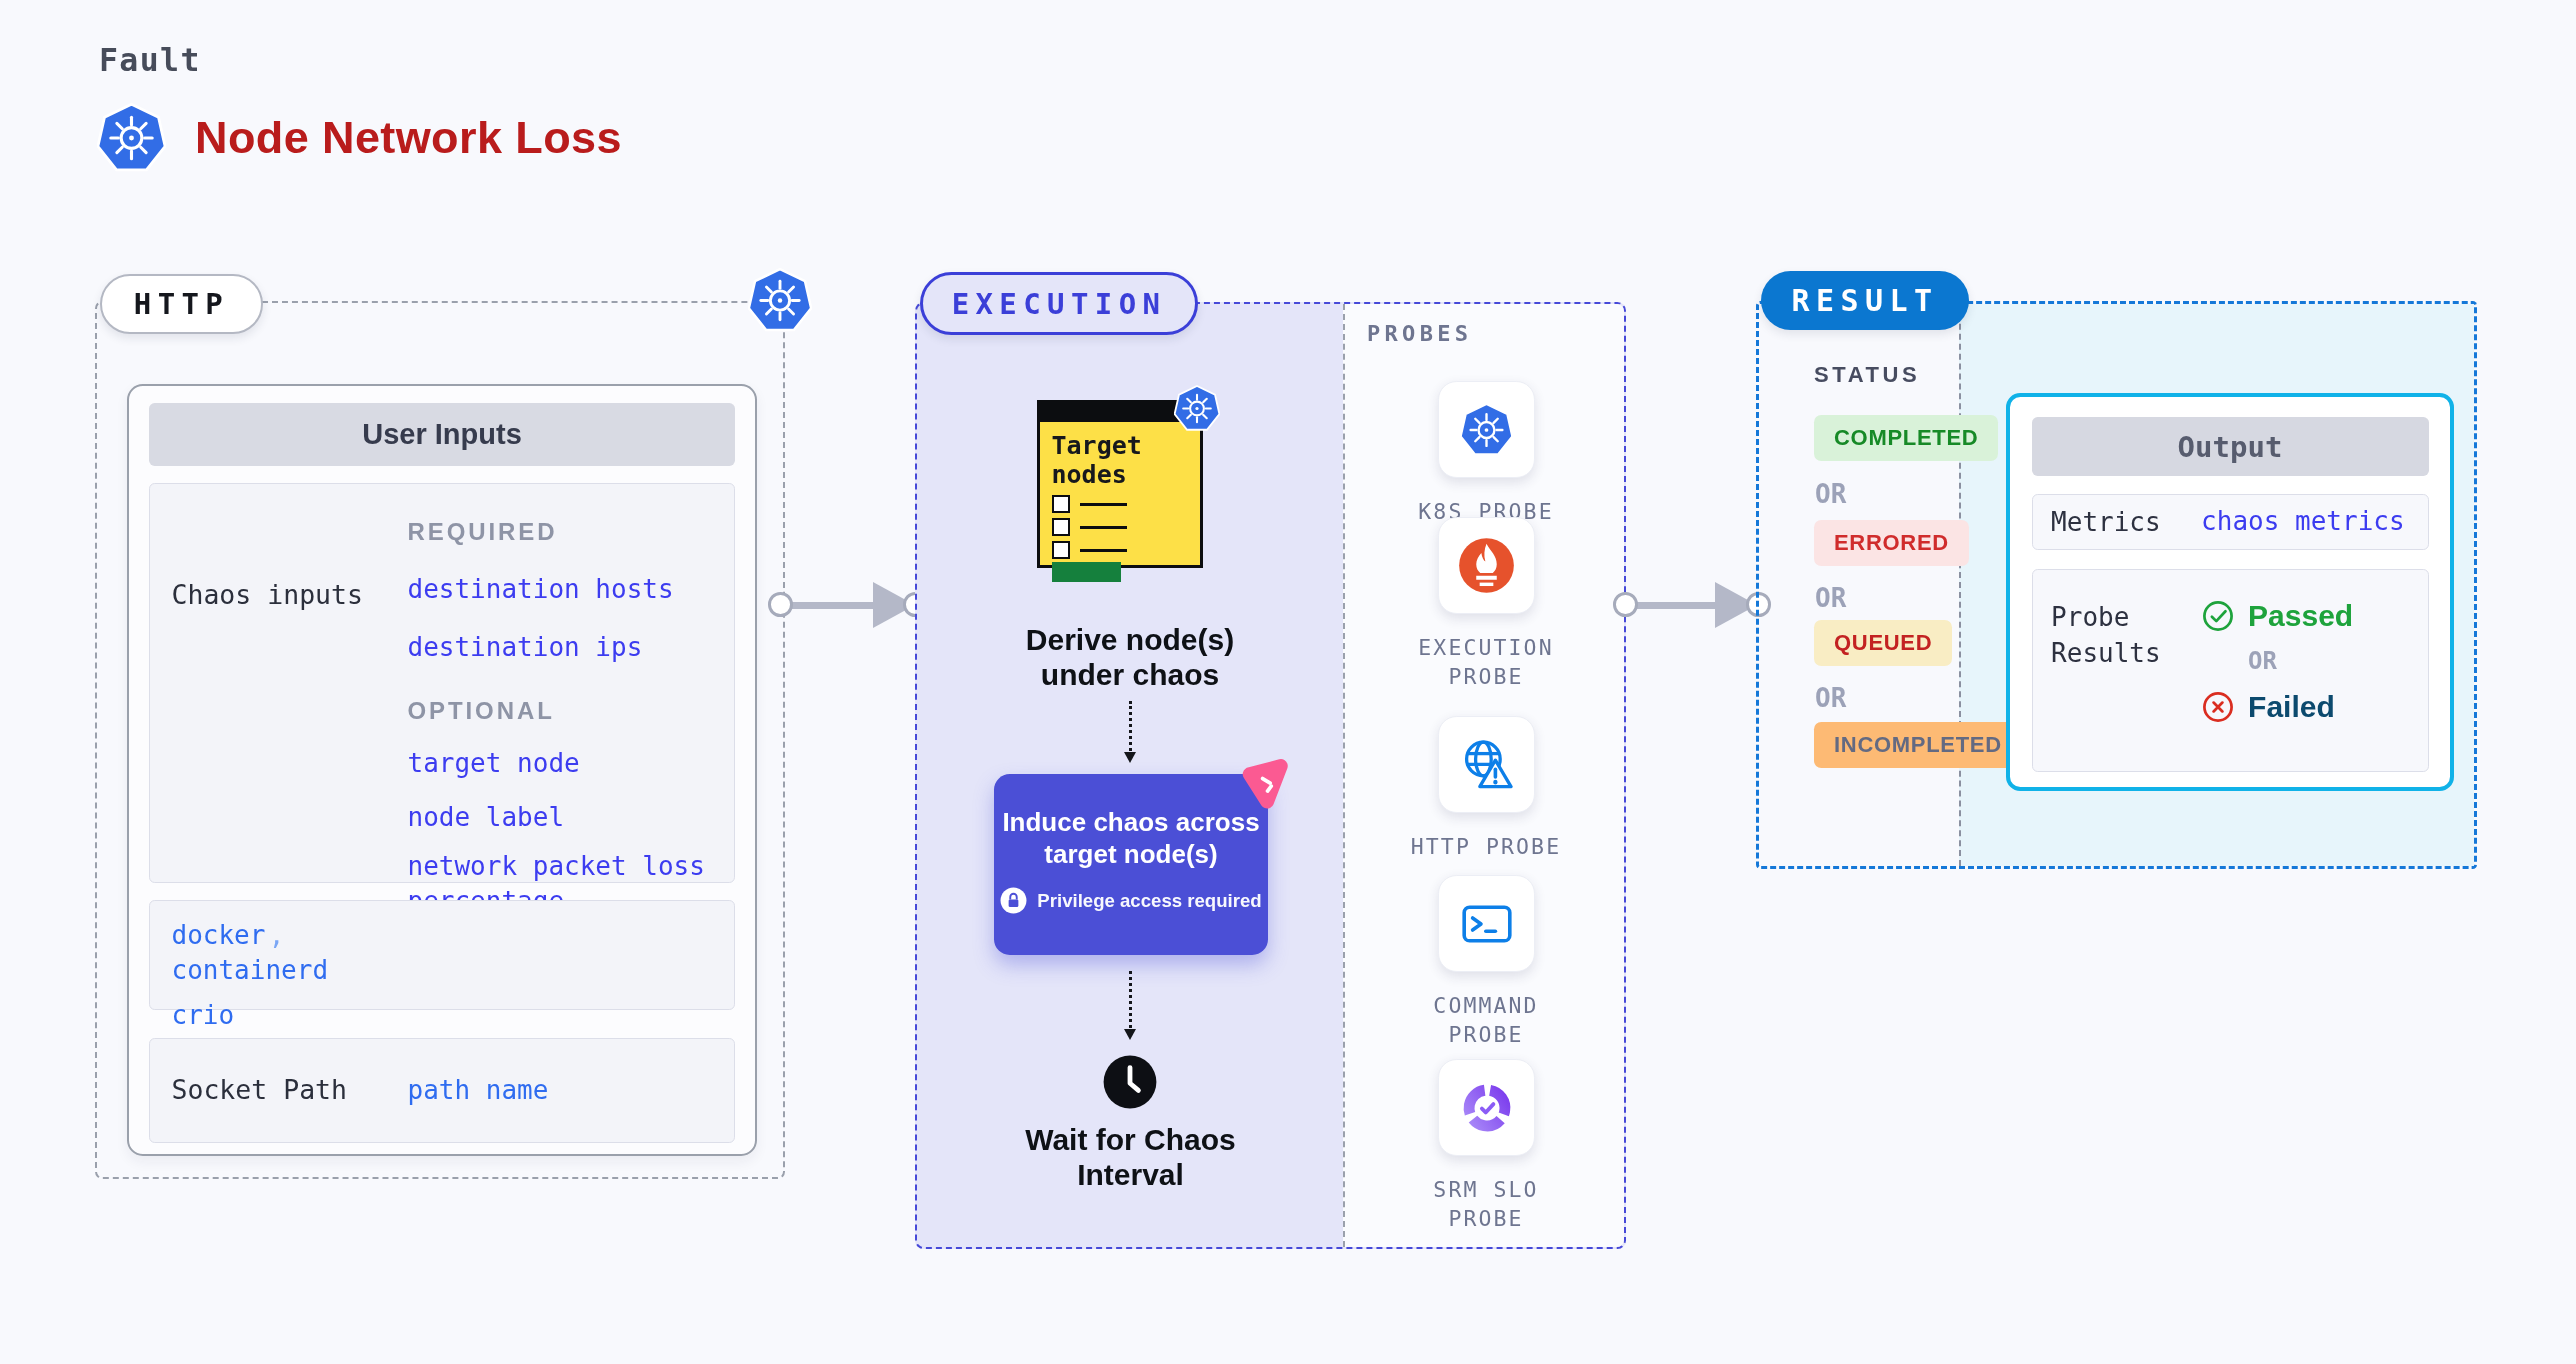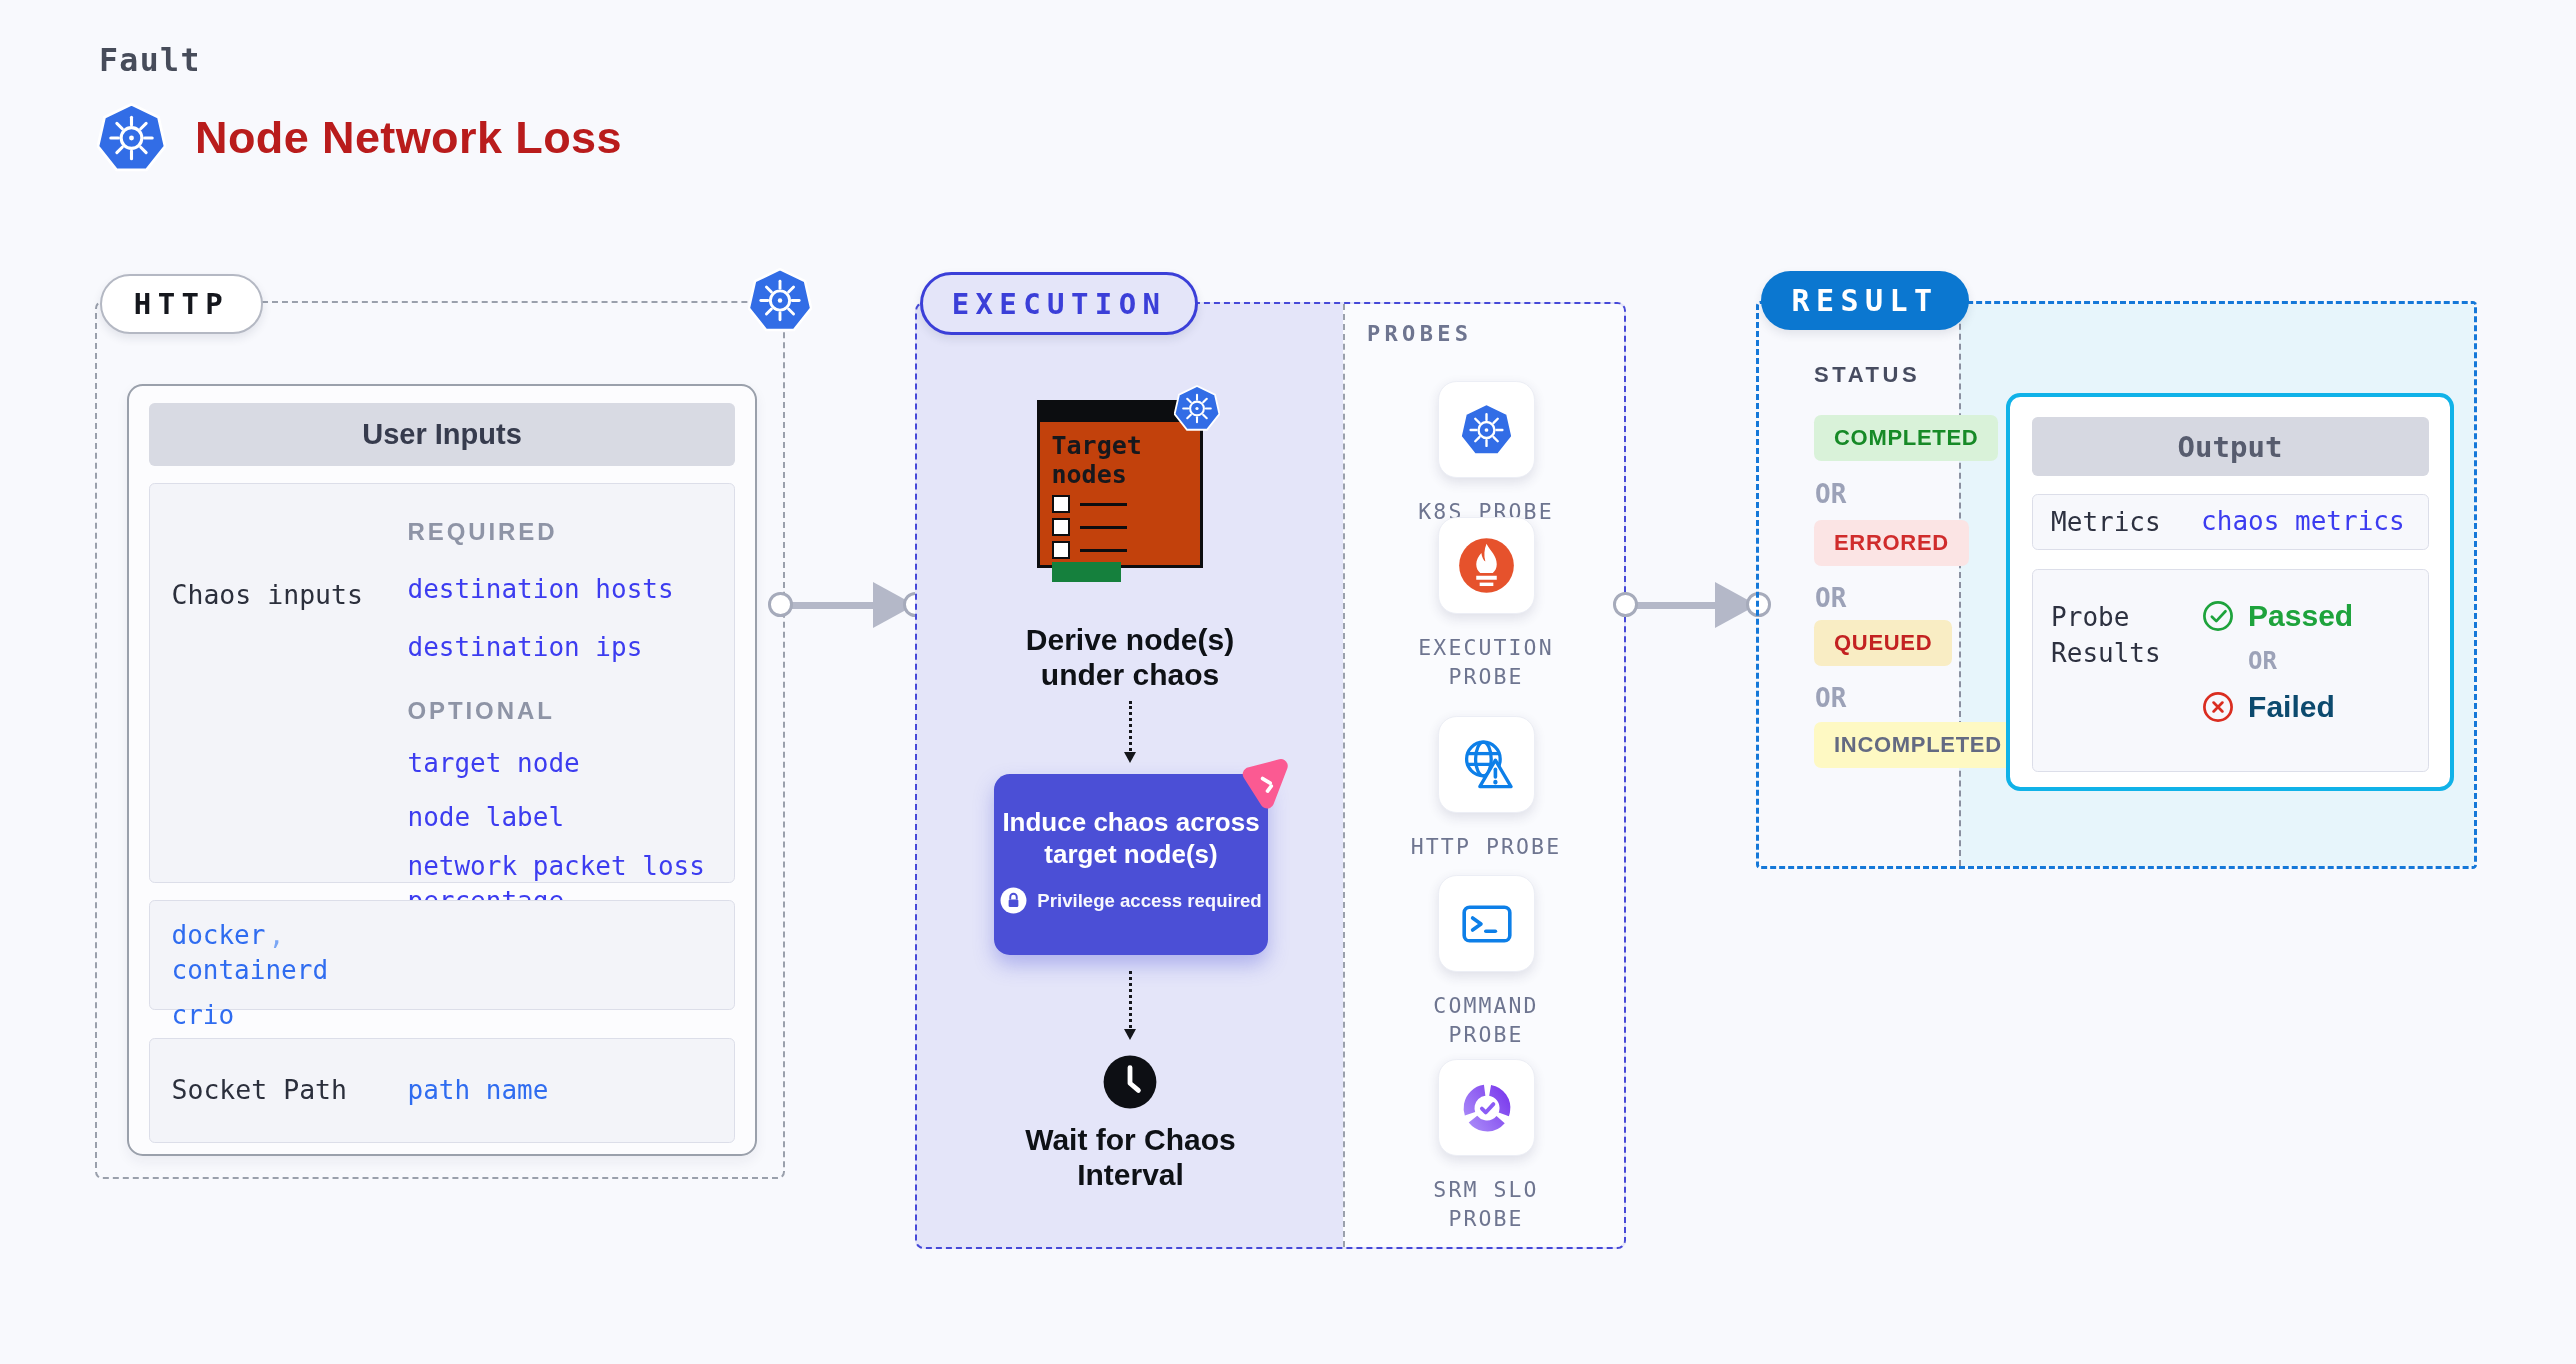--- a/index.html
+++ b/index.html
@@ -43,21 +43,21 @@
   
   .exec-panel{left:915px;top:302px;width:711px;height:947px;background:#e4e5f9;border:2.9px dashed #4649d8;border-radius:8.6px;box-sizing:border-box;}
   .probes-sub{position:absolute;top:0;bottom:0;right:0;width:279px;background:#fafbfe;border-left:2.1px dashed #9aa0ac;border-radius:0 7.2px 7.2px 0;}
   .probes-title{left:1367px;top:321px;font-size:22px;letter-spacing:4.3px;color:#6e7590;font-weight:700;}
   .probe-card{position:absolute;width:95px;height:95px;background:#fff;border:0.7px solid #eceef5;border-radius:18.6px;
               box-shadow:0 4.3px 11.5px rgba(40,45,80,.12);display:flex;align-items:center;justify-content:center;}
   .probe-label{position:absolute;width:172px;text-align:center;font-family:"DejaVu Sans Mono",monospace;
                font-size:21.5px;letter-spacing:2.1px;color:#6e7590;line-height:1.35;}
 
   
-  .target-box{left:1037px;top:400px;width:166px;height:168px;background:#c2410c;border:3.6px solid #0c0d10;box-sizing:border-box;}
+  .target-box{left:1037px;top:400px;width:166px;height:168px;background:#fde047;border:3.6px solid #0c0d10;box-sizing:border-box;}
   .target-top{position:absolute;left:0;right:0;top:0;height:18.6px;background:#0c0d10;}
   .target-title{position:absolute;left:11.5px;top:29px;width:107px;font-family:"DejaVu Sans Mono",monospace;font-weight:700;font-size:25px;color:#16181d;line-height:1.15;}
   .cbrow{position:absolute;left:11.5px;display:flex;align-items:center;gap:10px;}
   .cb{width:14.3px;height:14.3px;border:2.1px solid #0c0d10;background:#fff;}
   .cline{width:47px;height:2.9px;background:#0c0d10;}
   .greenbar{position:absolute;left:11.5px;top:159px;width:69px;height:20px;background:#15803d;}
   .target-k8s{position:absolute;right:-20px;top:-18.6px;width:46px;height:49px;}
 
   .step-text{position:absolute;text-align:center;font-weight:700;color:#0e1116;font-size:30px;line-height:1.18;}
   .dotarrow{position:absolute;width:0;border-left:3.6px dotted #14161b;}
@@ -78,21 +78,21 @@
   .conn-dot{position:absolute;width:18.6px;height:18.6px;border-radius:50%;background:#fff;border:3.6px solid #a6abbb;box-sizing:content-box;}
 
   
   .result-panel{left:1756px;top:301px;width:721px;height:568px;border:3.6px dashed #1578d8;border-radius:4.3px;box-sizing:border-box;}
   .output-area{position:absolute;left:200px;top:0;bottom:0;right:0;background:#e7f5fb;border-left:2.1px dashed #8b90a0;}
   .status-title{left:1814px;top:362px;font-size:22px;font-weight:700;letter-spacing:3.6px;color:#474c60;}
   .sbadge{position:absolute;left:1814px;height:46px;display:flex;align-items:center;padding:0 20px;border-radius:7.2px;font-weight:700;font-size:22px;letter-spacing:0.7px;}
   .b-completed{background:#d9f2d9;color:#178a27;}
   .b-errored{background:#fbe4e4;color:#d02c2c;}
   .b-queued{background:#f9edc4;color:#c32222;}
-  .b-incompleted{background:#fef9c3;color:#636a82;}
+  .b-incompleted{background:#fdba74;color:#636a82;}
   .or{position:absolute;left:1815px;font-family:"DejaVu Sans Mono",monospace;font-size:26px;color:#9ca2b8;font-weight:600;}
 
   .output-box{left:2006px;top:393px;width:448px;height:398px;background:#fff;border:4.3px solid #10b2e8;border-radius:14.3px;box-sizing:border-box;}
   .out-header{position:absolute;left:21.5px;right:21.5px;top:20px;height:59px;background:#d6d8e1;border-radius:5.7px;
               display:flex;align-items:center;justify-content:center;font-family:"DejaVu Sans Mono",monospace;font-size:29px;font-weight:600;color:#575c6e;}
   .out-row{position:absolute;left:21.5px;right:21.5px;background:#f7f8fc;border:1.4px solid #dcdee9;border-radius:5.7px;
            display:grid;grid-template-columns:150px 1fr;box-sizing:border-box;padding:0 0 0 18.6px;}
   .out-metrics{top:97px;height:56px;align-items:center;}
   .out-probe{top:172px;height:203px;padding-top:29px;}
   .out-label{font-family:"DejaVu Sans Mono",monospace;font-size:26px;color:#2d3140;line-height:1.4;}

